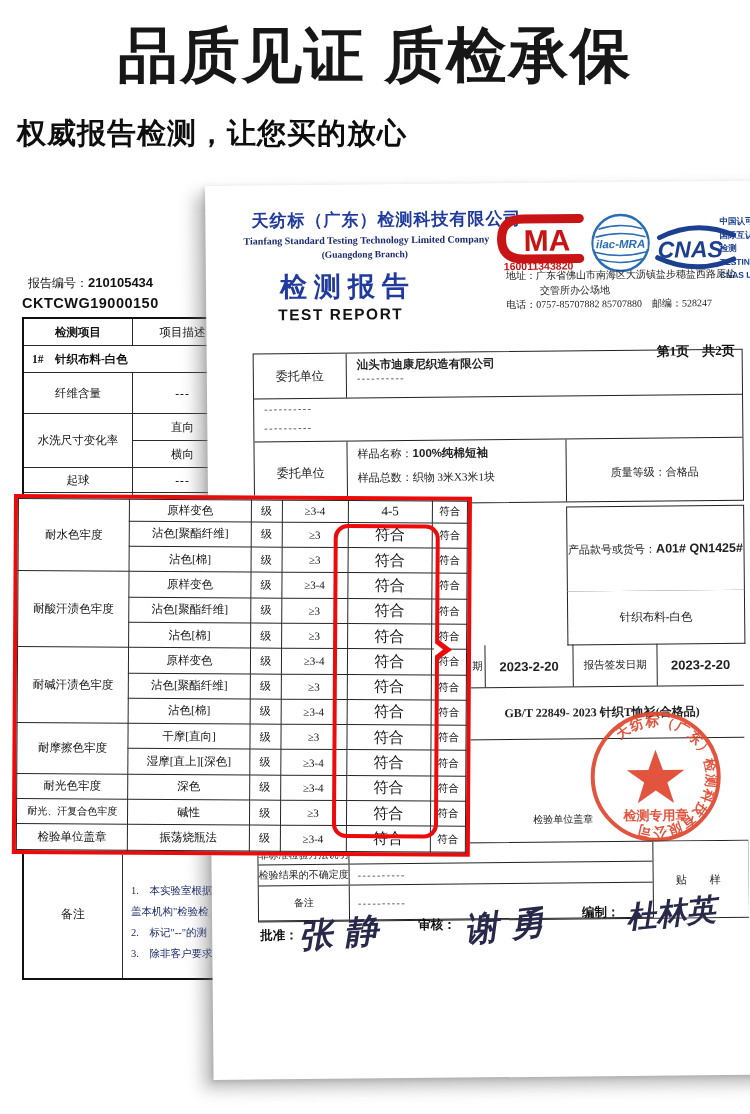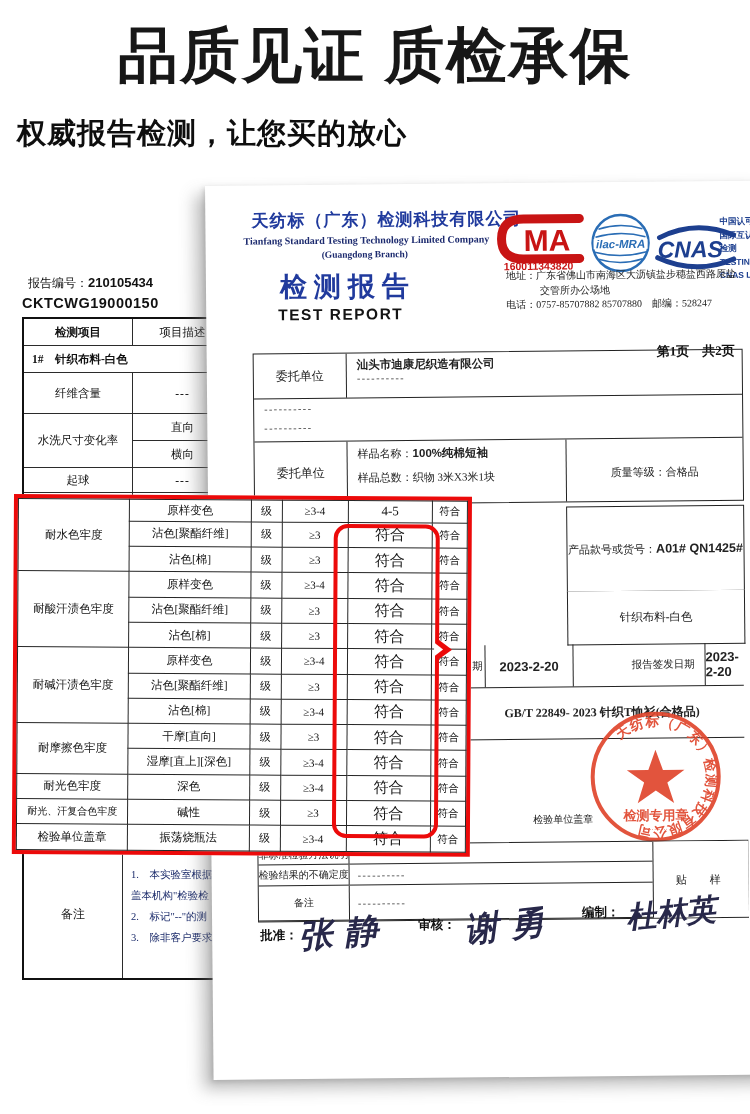--- a/index.html
+++ b/index.html
@@ -19,21 +19,21 @@
     font-family:"Liberation Sans",sans-serif;letter-spacing:.5px;color:#111;}
   table.bt{position:absolute;left:16px;top:92px;width:212px;border-collapse:collapse;}
   table.bt td{border:1px solid #2b2b2b;font-size:11.5px;text-align:center;padding:2px 2px;color:#111;}
   table.bt{border:2px solid #111;}
   td.dim{color:#8a8a8a;letter-spacing:1px;}
   .bd-remark{position:absolute;left:16px;top:623px;width:212px;height:128px;border:2px solid #111;
     display:flex;}
   .bd-remark .lab{width:98px;border-right:1px solid #2b2b2b;display:flex;align-items:center;
     justify-content:center;font-size:12px;}
   .bd-remark .notes{flex:1;padding:14px 0 0 8px;font-size:10.5px;line-height:2.0;
-    white-space:nowrap;overflow:hidden;color:#1a2a6a;}
+    white-space:nowrap;overflow:hidden;color:#1a2a6a;margin-top:16px;}
   
   .front-doc{position:absolute;left:205px;top:186px;width:562px;height:894px;background:#fff;
     transform:rotate(-0.55deg);transform-origin:top left;
     box-shadow:-10px 9px 16px rgba(110,110,110,.45), -2px 2px 5px rgba(140,140,140,.35);
     font-family:"Liberation Serif",serif;}
   .fd-company-cn{position:absolute;left:46px;top:24px;font-size:17px;font-weight:700;
     color:#203a9d;letter-spacing:1px;}
   .fd-company-en{position:absolute;left:38px;top:50px;font-size:10px;font-weight:600;color:#1c2a6e;}
   .fd-branch{position:absolute;left:116px;top:65px;font-size:9.5px;font-weight:600;color:#1c2a6e;}
   .fd-title-cn{position:absolute;left:74px;top:84px;font-size:27px;font-weight:700;
@@ -70,21 +70,21 @@
     display:flex;align-items:center;justify-content:center;font-size:11px;white-space:nowrap;}
   .fd-product b{font-family:"Liberation Sans",sans-serif;font-size:12.5px;}
   .fd-material{left:358px;top:409px;width:176px;height:53px;border-left-width:1px;
     border-right-width:1px;border-bottom-width:1px;
     display:flex;align-items:center;justify-content:center;font-size:11.5px;}
   .fd-dates{position:absolute;left:250px;top:462px;width:284px;height:42px;display:flex;
     border-bottom:1px solid #222;}
   .fd-dates .c{display:flex;align-items:center;justify-content:center;border-right:1px solid #222;}
   .fd-dates .c1{width:25px;font-size:10.5px;}
   .fd-dates .c2{width:87px;font-size:13px;font-weight:600;font-family:"Liberation Sans",sans-serif;}
-  .fd-dates .c3{width:83px;font-size:10.5px;padding-left:48px;}
+  .fd-dates .c3{width:83px;font-size:10.5px;}
   .fd-dates .c4{flex:1;border-right:none;font-size:13px;font-weight:600;
     font-family:"Liberation Sans",sans-serif;}
   .fd-standard{position:absolute;left:250px;top:504px;width:284px;height:52px;
     display:flex;align-items:center;justify-content:center;font-size:12px;font-weight:600;
     border-bottom:1px solid #222;}
   .fd-stamplabel{position:absolute;left:322px;top:630px;font-size:10px;color:#222;}
   .fd-stamp{position:absolute;left:376px;top:526px;opacity:.93;}
   
   .fd-bottom{position:absolute;left:46px;top:659px;width:489px;border:1.6px solid #222;}
   .fd-bottom .brow{display:flex;border-bottom:1px solid #222;}

